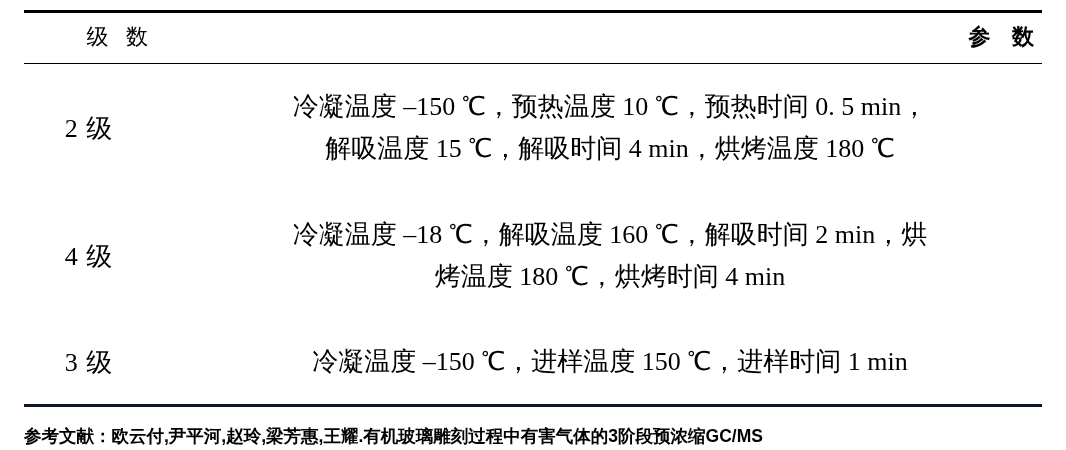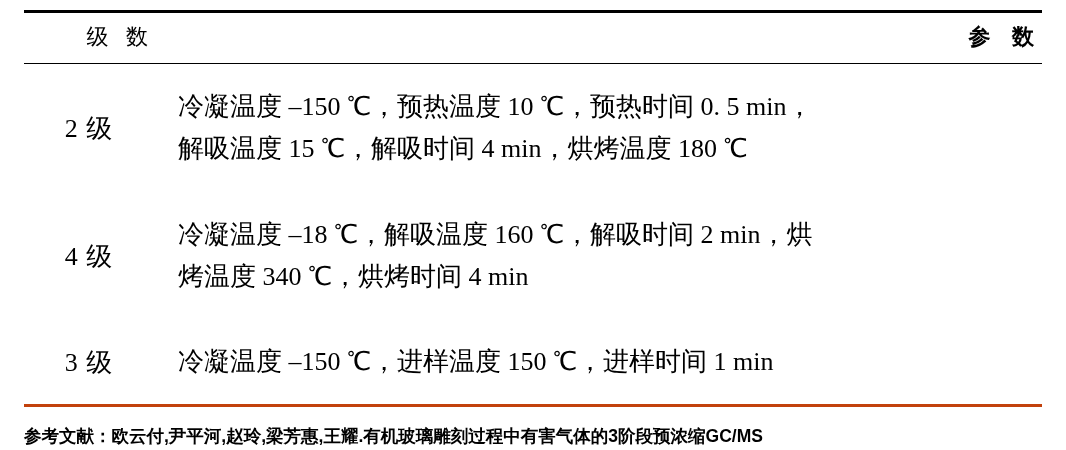--- a/index.html
+++ b/index.html
@@ -30,21 +30,21 @@
   table.spec-table col.c-level { width: 130px; }
   table.spec-table col.c-params { width: 888px; }
 
   .rule-top {
     border-top: 3px solid #000;
   }
   .rule-mid {
     border-top: 1.5px solid #000;
   }
   .rule-bottom {
-    border-bottom: 3px solid #c2410c;
+    border-bottom: 3px solid #0f172a;
   }
 
   th.head-cell {
     font-weight: normal;
     font-size: 22px;
     padding: 9px 0 11px 0;
     text-align: right;
     letter-spacing: 6px;
   }
   th.head-cell.params {
@@ -54,21 +54,21 @@
 
   td.level-cell {
     font-size: 26px;
     text-align: center;
     vertical-align: middle;
     letter-spacing: 1px;
     padding: 0;
   }
   td.param-cell {
     font-size: 26px;
-    text-align: left;
+    text-align: center;
     vertical-align: middle;
     padding: 12px 0 12px 24px;
     line-height: 1.62;
   }
   .row-1 td, .row-2 td { height: 104px; }
   .row-3 td { height: 60px; }
 
   .param-line {
     display: block;
     white-space: nowrap;
@@ -109,21 +109,21 @@
         <td class="level-cell rule-mid">2 级</td>
         <td class="param-cell rule-mid">
           <span class="param-line">冷凝温度 –150 ℃，预热温度 10 ℃，预热时间 0. 5  min，</span>
           <span class="param-line">解吸温度 15 ℃，解吸时间 4  min，烘烤温度 180 ℃</span>
         </td>
       </tr>
       <tr class="row-2">
         <td class="level-cell">4 级</td>
         <td class="param-cell">
           <span class="param-line">冷凝温度 –18 ℃，解吸温度 160 ℃，解吸时间 2  min，烘</span>
-          <span class="param-line">烤温度 340 ℃，烘烤时间 4  min</span>
+          <span class="param-line">烤温度 180 ℃，烘烤时间 4  min</span>
         </td>
       </tr>
       <tr class="row-3">
         <td class="level-cell rule-bottom">3 级</td>
         <td class="param-cell rule-bottom">
           <span class="param-line">冷凝温度 –150 ℃，进样温度 150 ℃，进样时间 1  min</span>
         </td>
       </tr>
     </tbody>
   </table>

